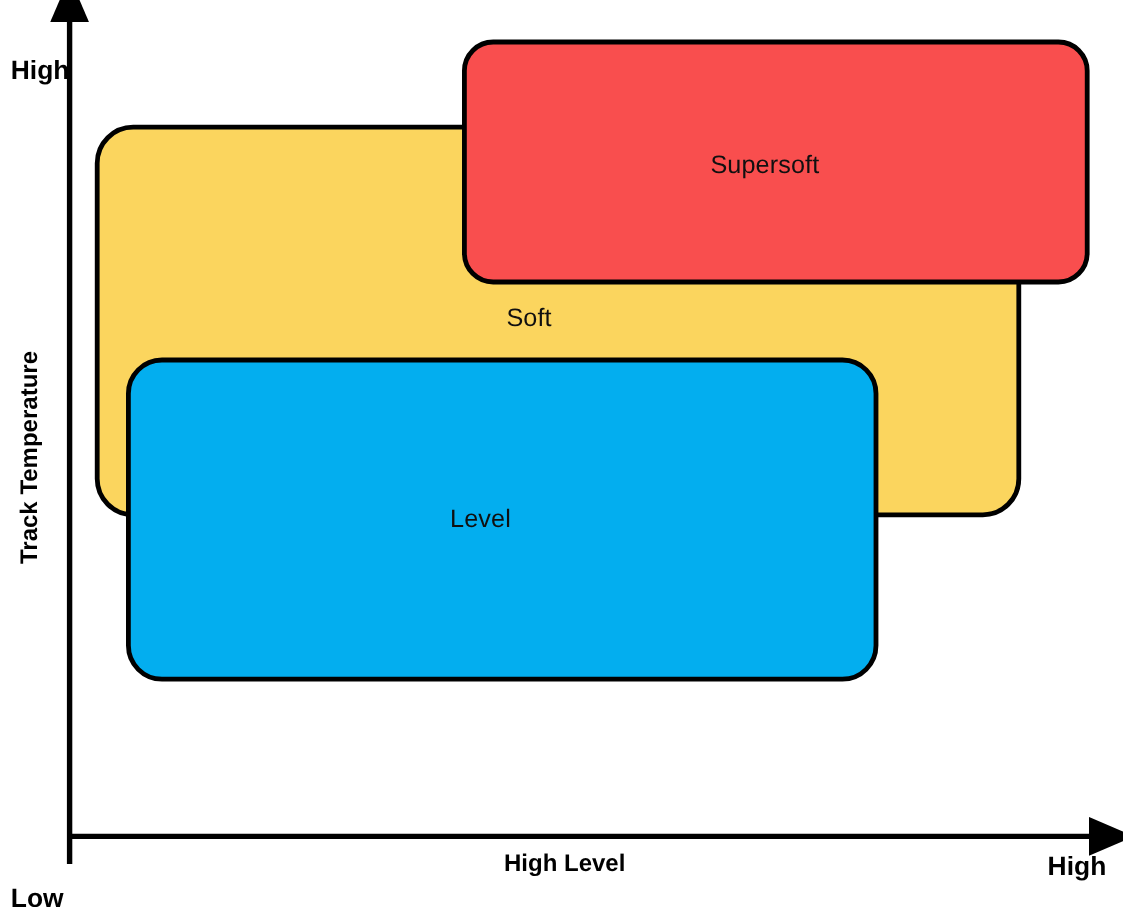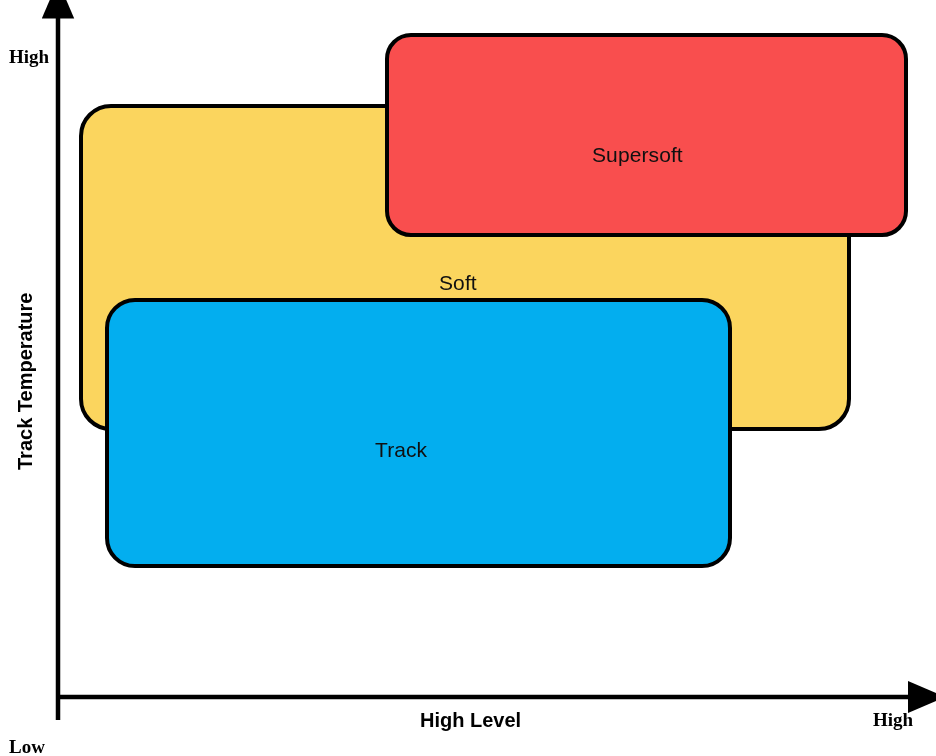--- a/index.html
+++ b/index.html
@@ -32,26 +32,25 @@
     box-sizing: border-box;
   }
   .zone-label {
     position: absolute;
     font-family: "Liberation Sans", sans-serif;
     font-size: 21px;
     font-weight: 400;
     color: #101010;
     white-space: nowrap;
     letter-spacing: 0.1px;
-    margin-top: 17px;
   }
   .axis-text {
     position: absolute;
-    font-family: Liberation Serif, serif;
-    font-size: 19px;
+    font-family: Liberation Sans, sans-serif;
+    font-size: 22px;
     font-weight: 700;
     color: #000000;
     white-space: nowrap;
   }
   .axis-title {
     position: absolute;
     font-family: "Liberation Sans", sans-serif;
     font-size: 20px;
     font-weight: 700;
     color: #000000;
@@ -78,23 +77,23 @@
   </svg>
 
   <div class="zone-box" style="left:79px; top:104px; width:772px; height:327px; border-radius:32px; background:#FBD55E; z-index:1;"></div>
 
   <div class="zone-box" style="left:385px; top:33px; width:523px; height:204px; border-radius:26px; background:#F94E4E; z-index:2;"></div>
 
   <div class="zone-box" style="left:105px; top:298px; width:627px; height:270px; border-radius:30px; background:#03AEEF; z-index:3;"></div>
 
   <div class="zone-label" style="left:592px; top:126px; z-index:4;">Supersoft</div>
 
-  <div class="zone-label" style="left:439px; top:254px; z-index:4;">Soft</div>
+  <div class="zone-label" style="left:422px; top:254px; z-index:4;">Soft</div>
 
-  <div class="zone-label" style="left:375px; top:421px; z-index:4;">Track</div>
+  <div class="zone-label" style="left:375px; top:421px; z-index:4;">Level</div>
 
   <div class="axis-text" style="left:9px; top:46px; z-index:5;">High</div>
 
   <div class="axis-text" style="left:9px; top:736px; z-index:5;">Low</div>
 
   <div class="axis-text" style="left:873px; top:709px; z-index:5;">High</div>
 
   <div class="axis-title" style="left:420px; top:709px; z-index:5;">High Level</div>
 
   <div class="axis-title" id="y-axis-title" style="left:14px; top:470px; z-index:5;">Track Temperature</div>

